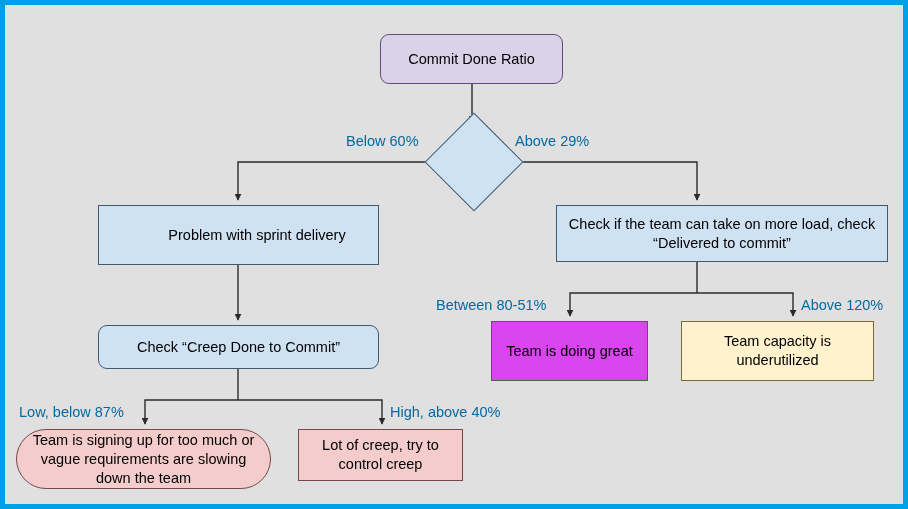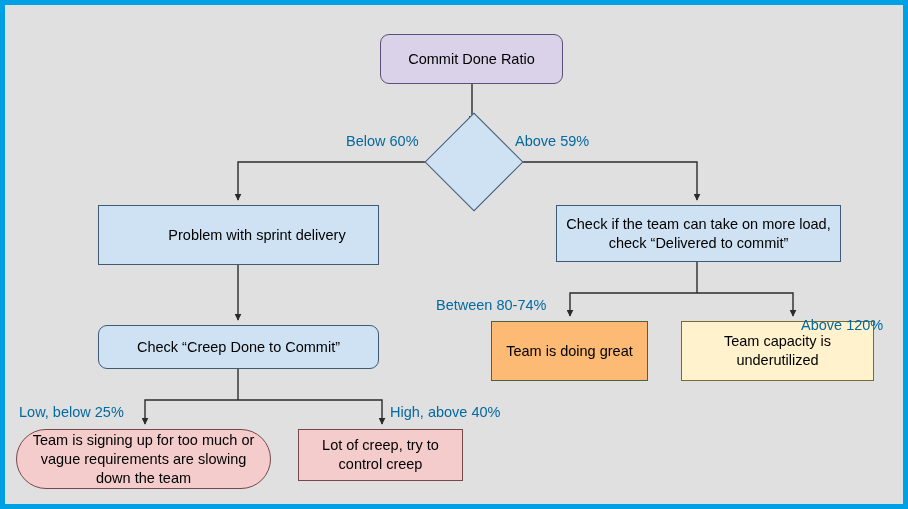--- a/index.html
+++ b/index.html
@@ -36,21 +36,21 @@
     text-align: center;
     color: #000000;
     font-size: 14.5px;
     line-height: 19px;
     padding: 2px 6px;
   }
   .node.rounded { border-radius: 9px; }
   .node.purple  { background: #D9D2E9; border-color: #5c4f79; }
   .node.blue    { background: #CFE2F3; border-color: #3f5a74; }
   .node.pink    { background: #F4CCCC; border-color: #75484b; }
-  .node.green   { background: #fdba74; border-color: #4c6245; align-items: center; }
+  .node.green   { background: #d946ef; border-color: #4c6245; align-items: center; }
   .node.yellow  { background: #FFF2CC; border-color: #7a6a34; }
 
   .diamond {
     position: absolute;
     box-sizing: border-box;
     background: #CFE2F3;
     border: 1px solid #3f5a74;
     transform: rotate(45deg);
   }
   .edge-label {
@@ -95,21 +95,21 @@
   <div class="node rounded purple" style="left:375px; top:29px; width:183px; height:50px;">
     <span>Commit Done Ratio</span>
   </div>
 
   <div class="diamond" style="left:434px; top:122px; width:70px; height:70px;"></div>
 
   <div class="node blue" style="left:93px; top:200px; width:281px; height:60px;padding-left:43px;">
     <span>Problem with sprint delivery</span>
   </div>
 
-  <div class="node blue" style="left:551px; top:200px; width:285px; height:57px;">
+  <div class="node blue" style="left:551px; top:200px; width:332px; height:57px;">
     <span>Check if the team can take on more load, check “Delivered to commit”</span>
   </div>
 
   <div class="node rounded blue" style="left:93px; top:320px; width:281px; height:44px;">
     <span>Check “Creep Done to Commit”</span>
   </div>
 
   <div class="node green" style="left:486px; top:316px; width:157px; height:60px;">
     <span>Team is doing great</span>
   </div>
@@ -120,19 +120,19 @@
 
   <div class="node pink" style="left:11px; top:424px; width:255px; height:60px;border-radius:30px;">
     <span>Team is signing up for too much or vague requirements are slowing down the team</span>
   </div>
 
   <div class="node pink" style="left:293px; top:424px; width:165px; height:52px;">
     <span>Lot of creep, try to control creep</span>
   </div>
 
   <div class="edge-label" style="left:341px; top:128px;">Below 60%</div>
-  <div class="edge-label" style="left:510px; top:128px;">Above 59%</div>
-  <div class="edge-label" style="left:431px; top:292px;">Between 80-74%</div>
-  <div class="edge-label" style="left:796px; top:292px;margin-top:20px;">Above 120%</div>
-  <div class="edge-label" style="left:14px; top:399px;">Low, below 25%</div>
+  <div class="edge-label" style="left:510px; top:128px;">Above 29%</div>
+  <div class="edge-label" style="left:431px; top:292px;">Between 80-51%</div>
+  <div class="edge-label" style="left:796px; top:292px;">Above 120%</div>
+  <div class="edge-label" style="left:14px; top:399px;">Low, below 87%</div>
   <div class="edge-label" style="left:385px; top:399px;text-align:right;">High, above 40%</div>
 
 </div>
 
 </body></html>

